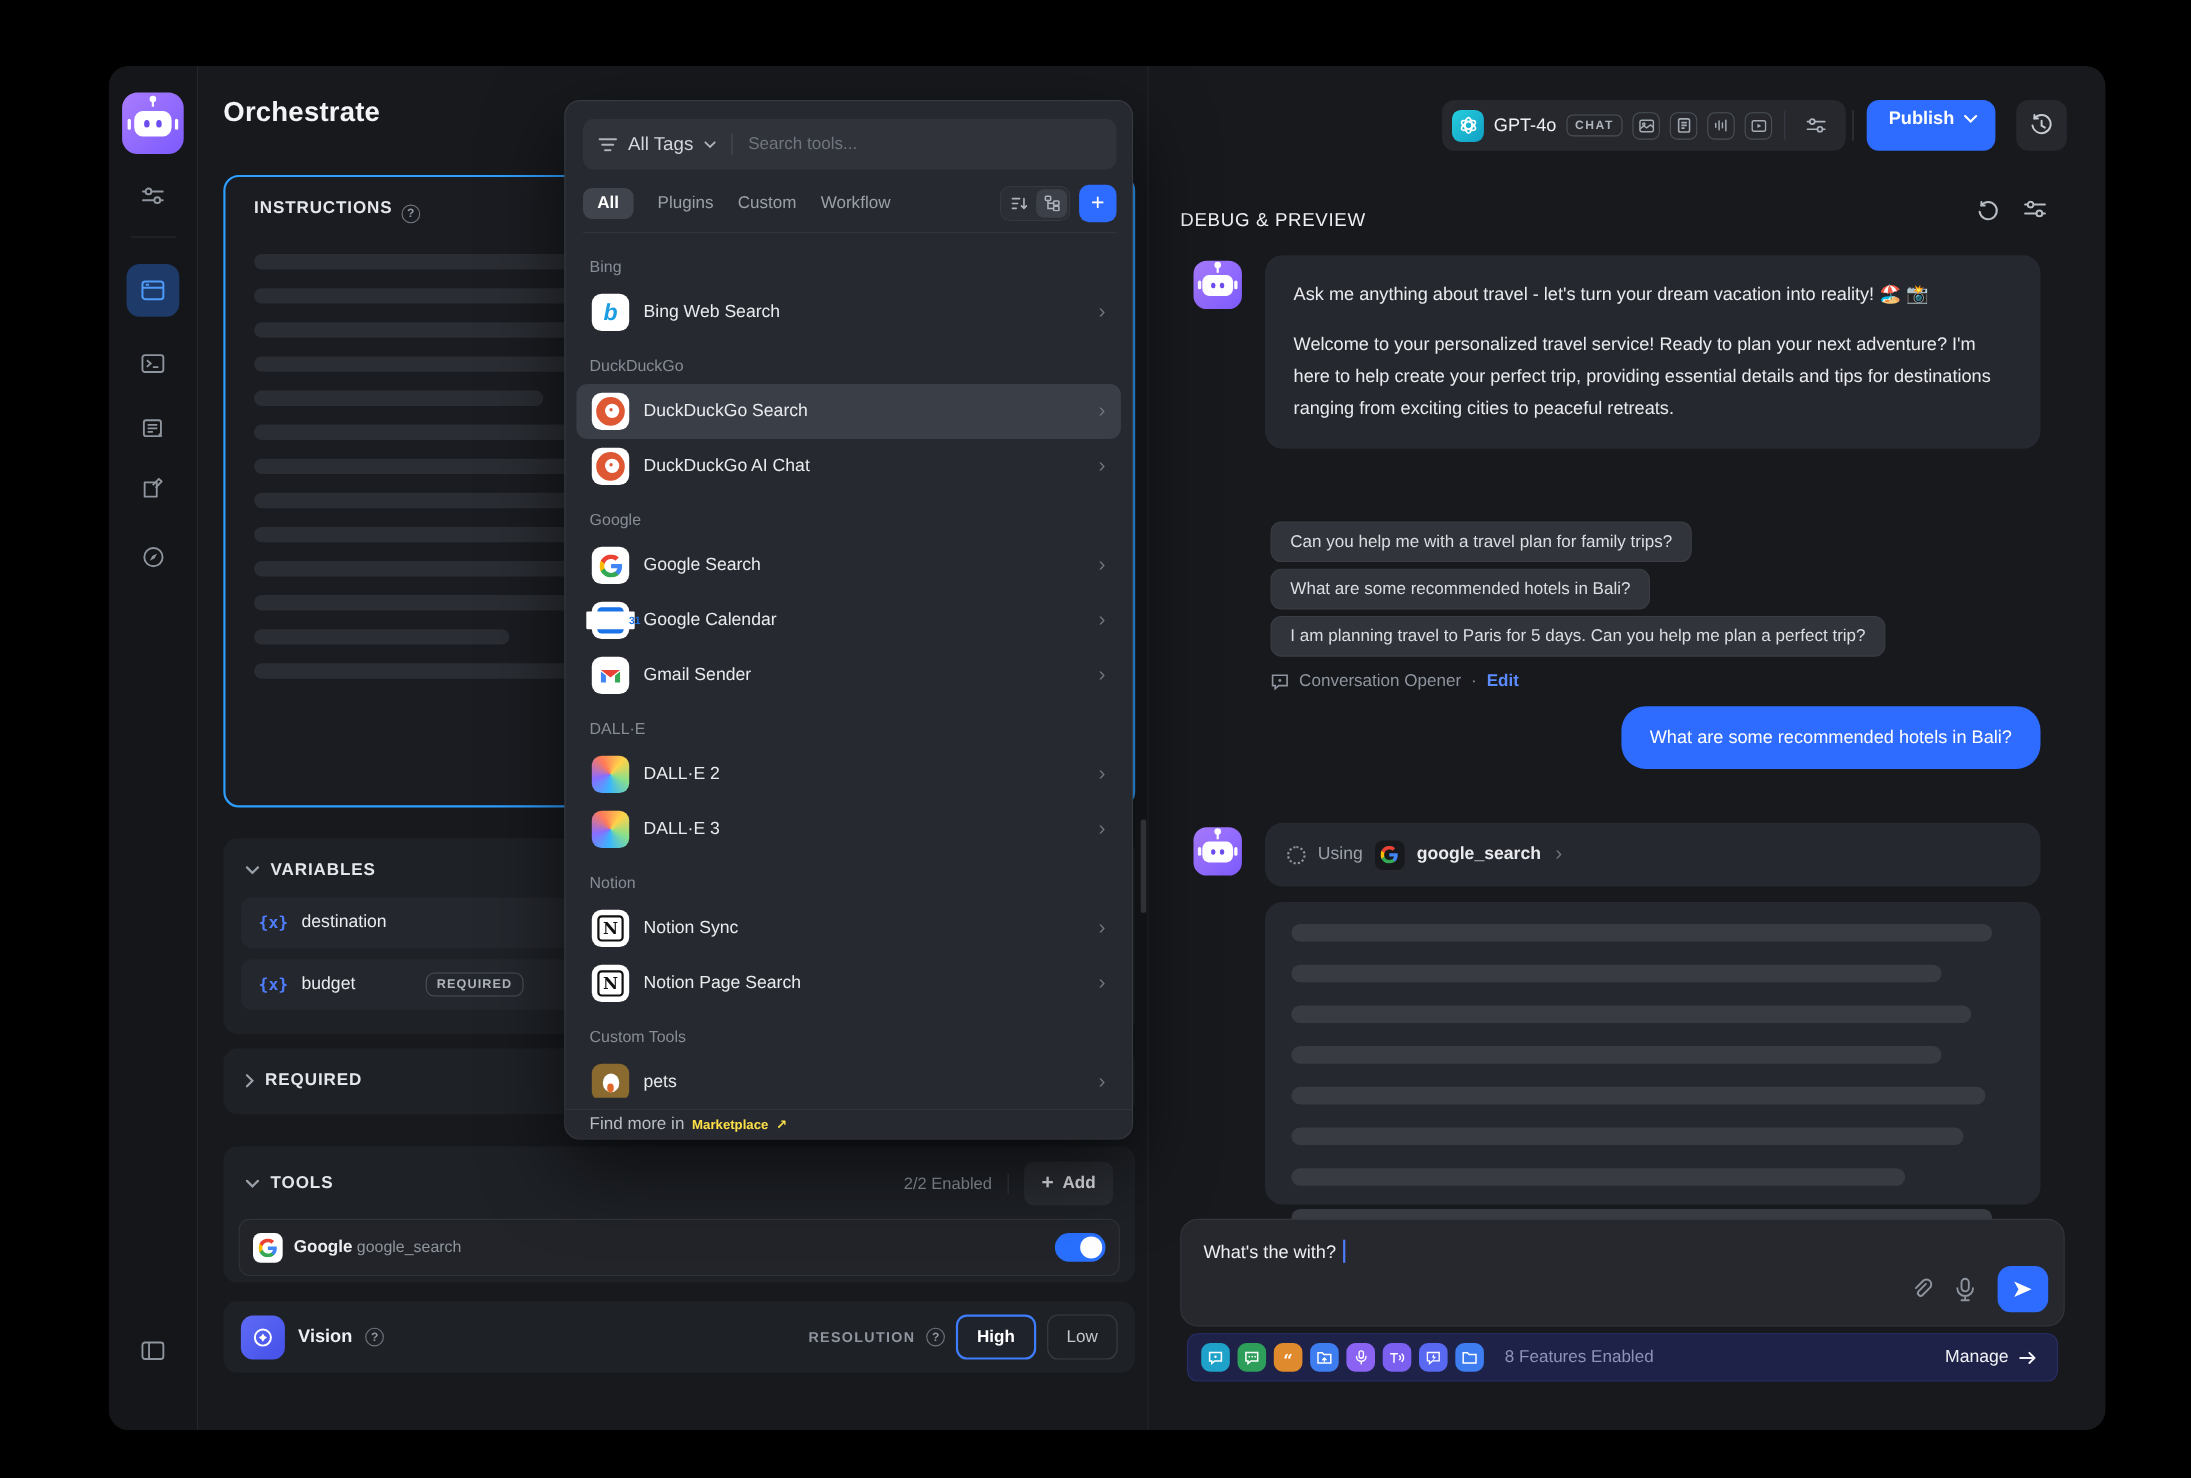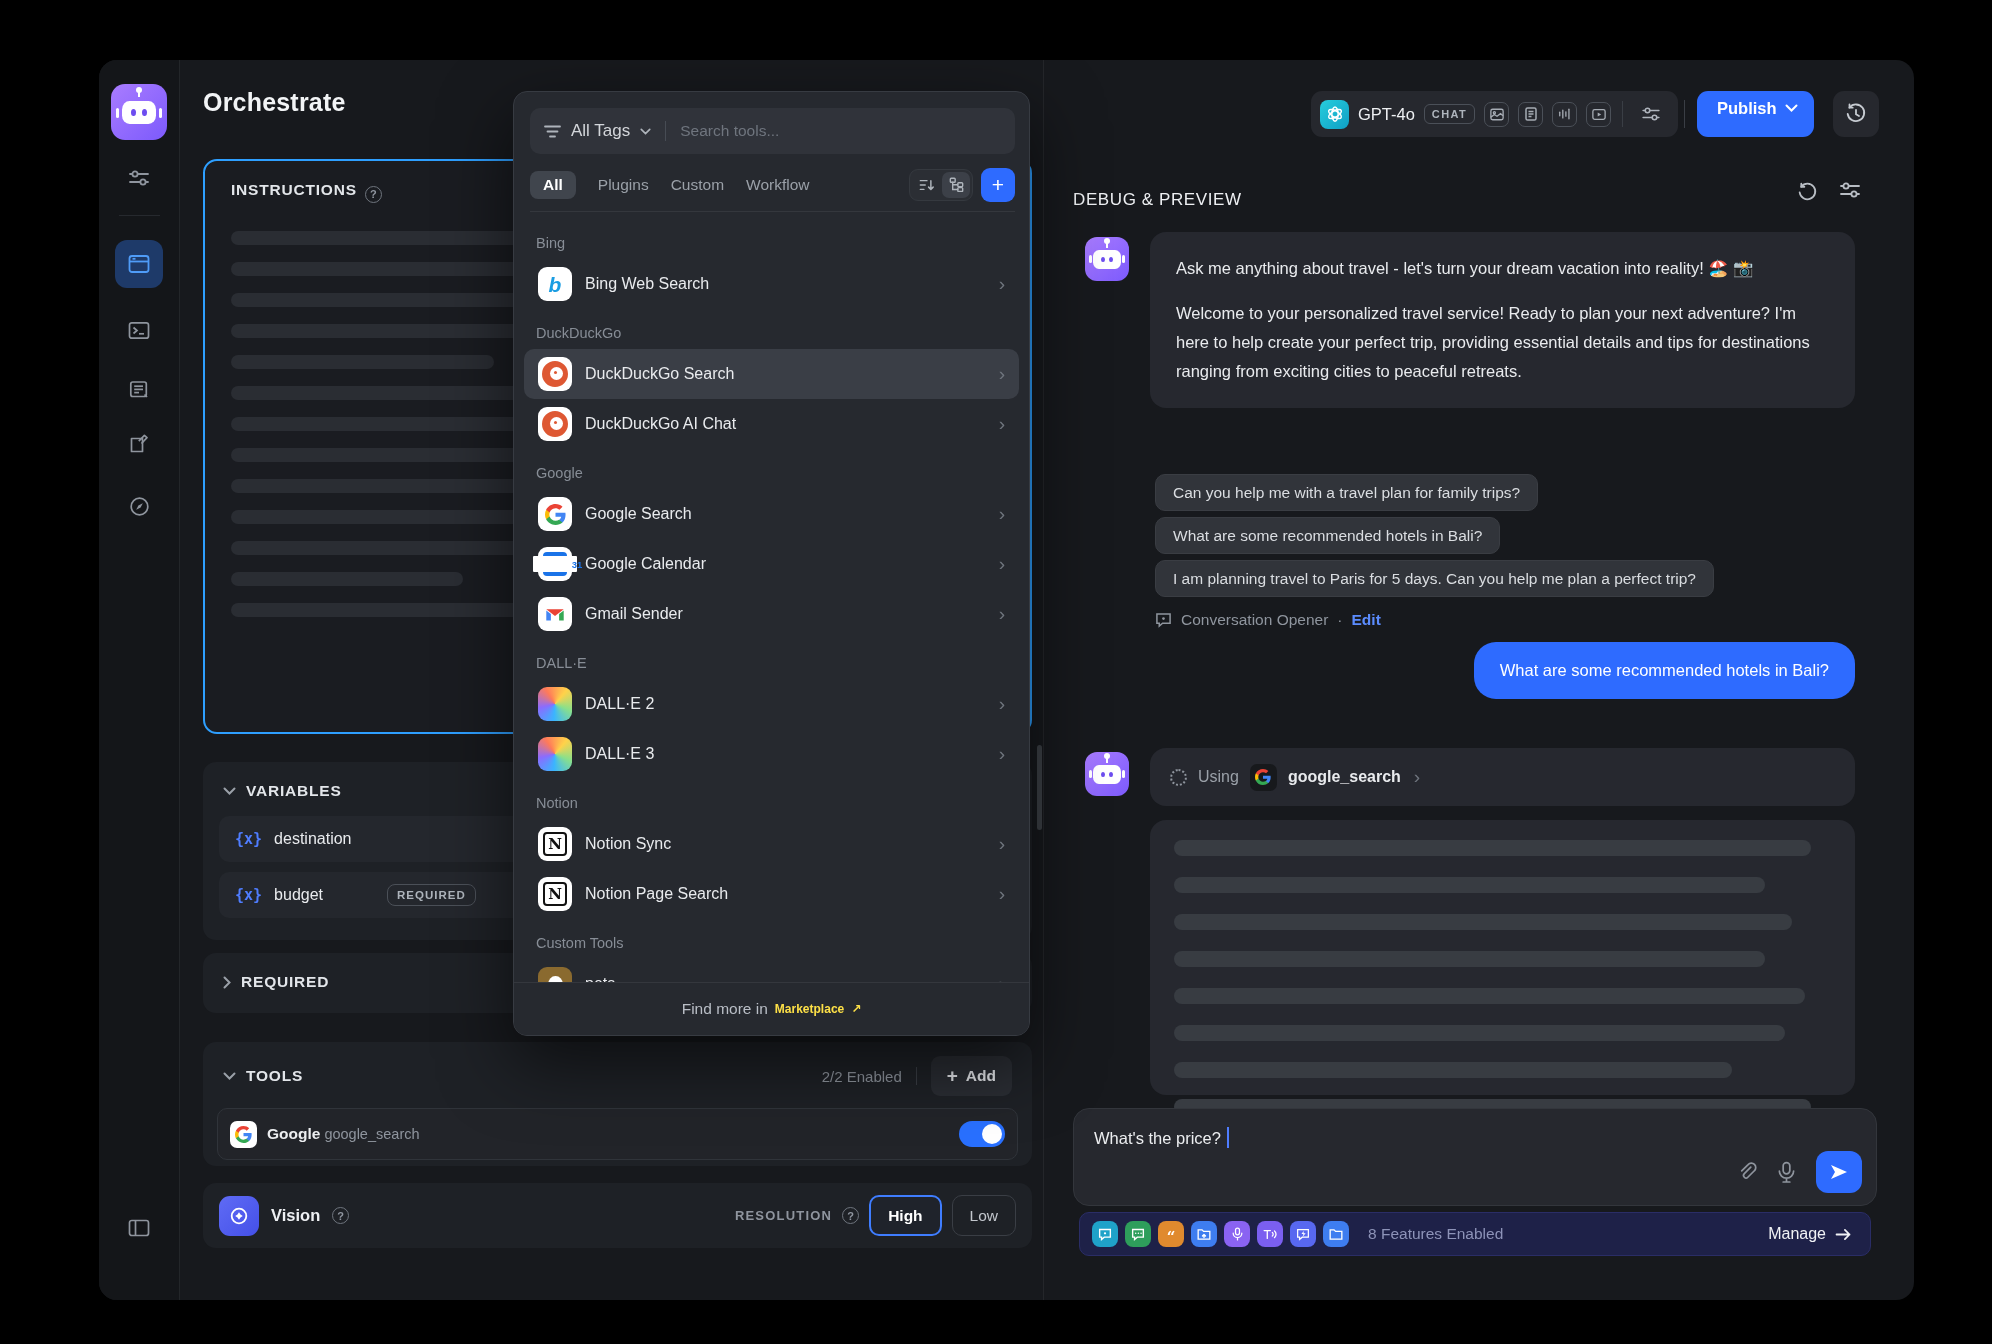--- a/index.html
+++ b/index.html
@@ -116,22 +116,22 @@
   .ticon.pets::before { content:""; width:15px; height:17px; background:#fff; border-radius:50%; }
   .ticon.pets::after { content:""; position:absolute; width:6px; height:8px; border-radius:50%; background:#e0662a; bottom:8px; }
   .ddg-circle { width:26px; height:26px; border-radius:50%; background:#de5833; border:2px solid #de5833; position:relative; overflow:hidden; }
   .ddg-circle::before { content:""; position:absolute; left:6px; top:4px; width:13px; height:13px; background:#fff; border-radius:50%; }
   .ddg-circle::after { content:""; position:absolute; left:10px; top:8px; width:3px; height:3px; background:#de5833; border-radius:50%; }
   .bing-b { font-size:21px; font-weight:700; font-style:italic; color:#1b9de2; line-height:1; }
   .notion-n { width:24px; height:24px; border:2px solid #111; border-radius:4px; color:#111; font-family:"DejaVu Serif",serif;
     font-weight:700; font-size:15px; display:flex; align-items:center; justify-content:center; background:#fff; }
   .gcal { width:24px; height:24px; background:#1a73e8; border-radius:4px; display:flex; align-items:center; justify-content:center; }
   .gcal b { width:16px; height:16px; background:#fff; color:#1a73e8; font-size:9.5px; display:flex; align-items:center; justify-content:center; border-radius:1px;padding-left:44px; }
-  .tp-footer { position:absolute; left:0; bottom:0; width:100%; height:53px; border-top:1px solid #34373d;
-    display:flex; align-items:center; padding:0 22px; gap:7px; background:#26292f; border-radius:0 0 13px 13px;justify-content:center; }
+  .tp-footer { position:absolute; left:0; bottom:0; width:100%; height:27px; border-top:1px solid #34373d;
+    display:flex; align-items:center; padding:0 22px; gap:7px; background:#26292f; border-radius:0 0 13px 13px; }
   .tp-footer-prefix { color:#b9bec6; font-size:15.5px; }
   .tp-footer-link { color:#fde047; font-size:12px; font-weight:600; }
   .pane-divider { position:absolute; left:944px; top:0; width:1px; height:100%; background:#24262a; }
   .scroll-thumb { position:absolute; left:938px; top:685px; width:5px; height:85px; border-radius:3px; background:#3d4147; }
 
   
   .debug-title { position:absolute; left:974px; top:130px; font-size:17px; font-weight:400; letter-spacing:.6px; color:#eef0f3; }
   .debug-icons { position:absolute; left:1698px; top:122px; display:flex; gap:22px; color:#b8bdc4; }
   .avatar { position:absolute; width:44px; height:44px; border-radius:12px; }
   .bubble { position:absolute; background:#26282f; border-radius:16px; color:#e9ebee; }
@@ -614,21 +614,21 @@
       <div class="skel" style="width: 90%;"></div>
       <div class="skel" style="width: 94%;"></div>
       <div class="skel" style="width: 90%;"></div>
       <div class="skel" style="width: 96%;"></div>
       <div class="skel" style="width: 93%;"></div>
       <div class="skel" style="width: 85%;"></div>
       <div class="skel" style="width: 97%;"></div>
     </div>
 
   <div class="composer">
-    <span class="composer-text">What's the price?</span><span class="caret"></span>
+    <span class="composer-text">What's the with?</span><span class="caret"></span>
     <div class="composer-actions">
       <svg width="21" height="22" viewBox="0 0 22 23" fill="none" stroke="currentColor" stroke-width="1.8" stroke-linecap="round">
           <path d="M15.5 6.5l-6.8 6.8a2.6 2.6 0 1 0 3.7 3.7l6.8-6.8a4.6 4.6 0 1 0-6.5-6.5L6 10.4"></path>
         </svg>
       <svg width="19" height="23" viewBox="0 0 20 24" fill="none" stroke="currentColor" stroke-width="1.8" stroke-linecap="round">
           <rect x="6.5" y="1.5" width="7" height="12" rx="3.5"></rect>
           <path d="M2.5 10.5a7.5 7.5 0 0 0 15 0M10 18v4M6.5 22h7"></path>
         </svg>
       <span class="send-btn">
         <svg width="18" height="16" viewBox="0 0 18 16">

